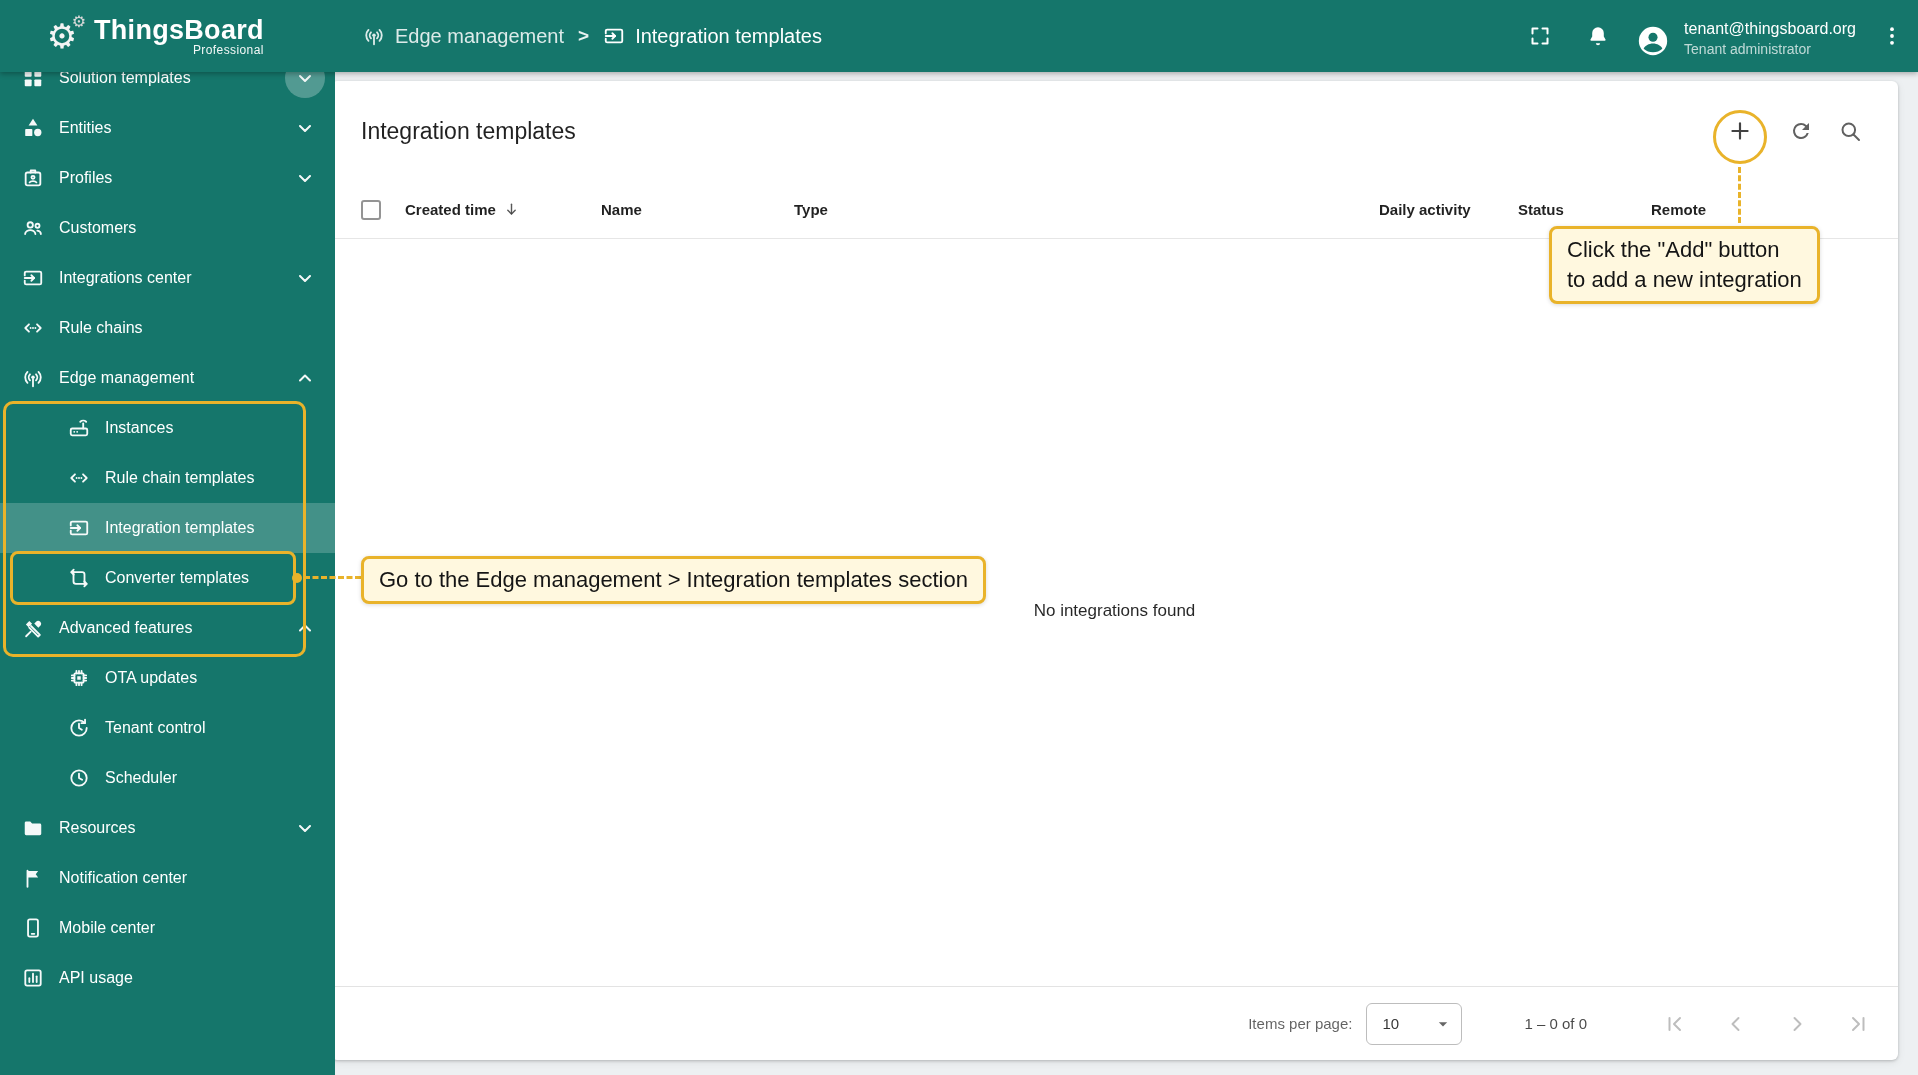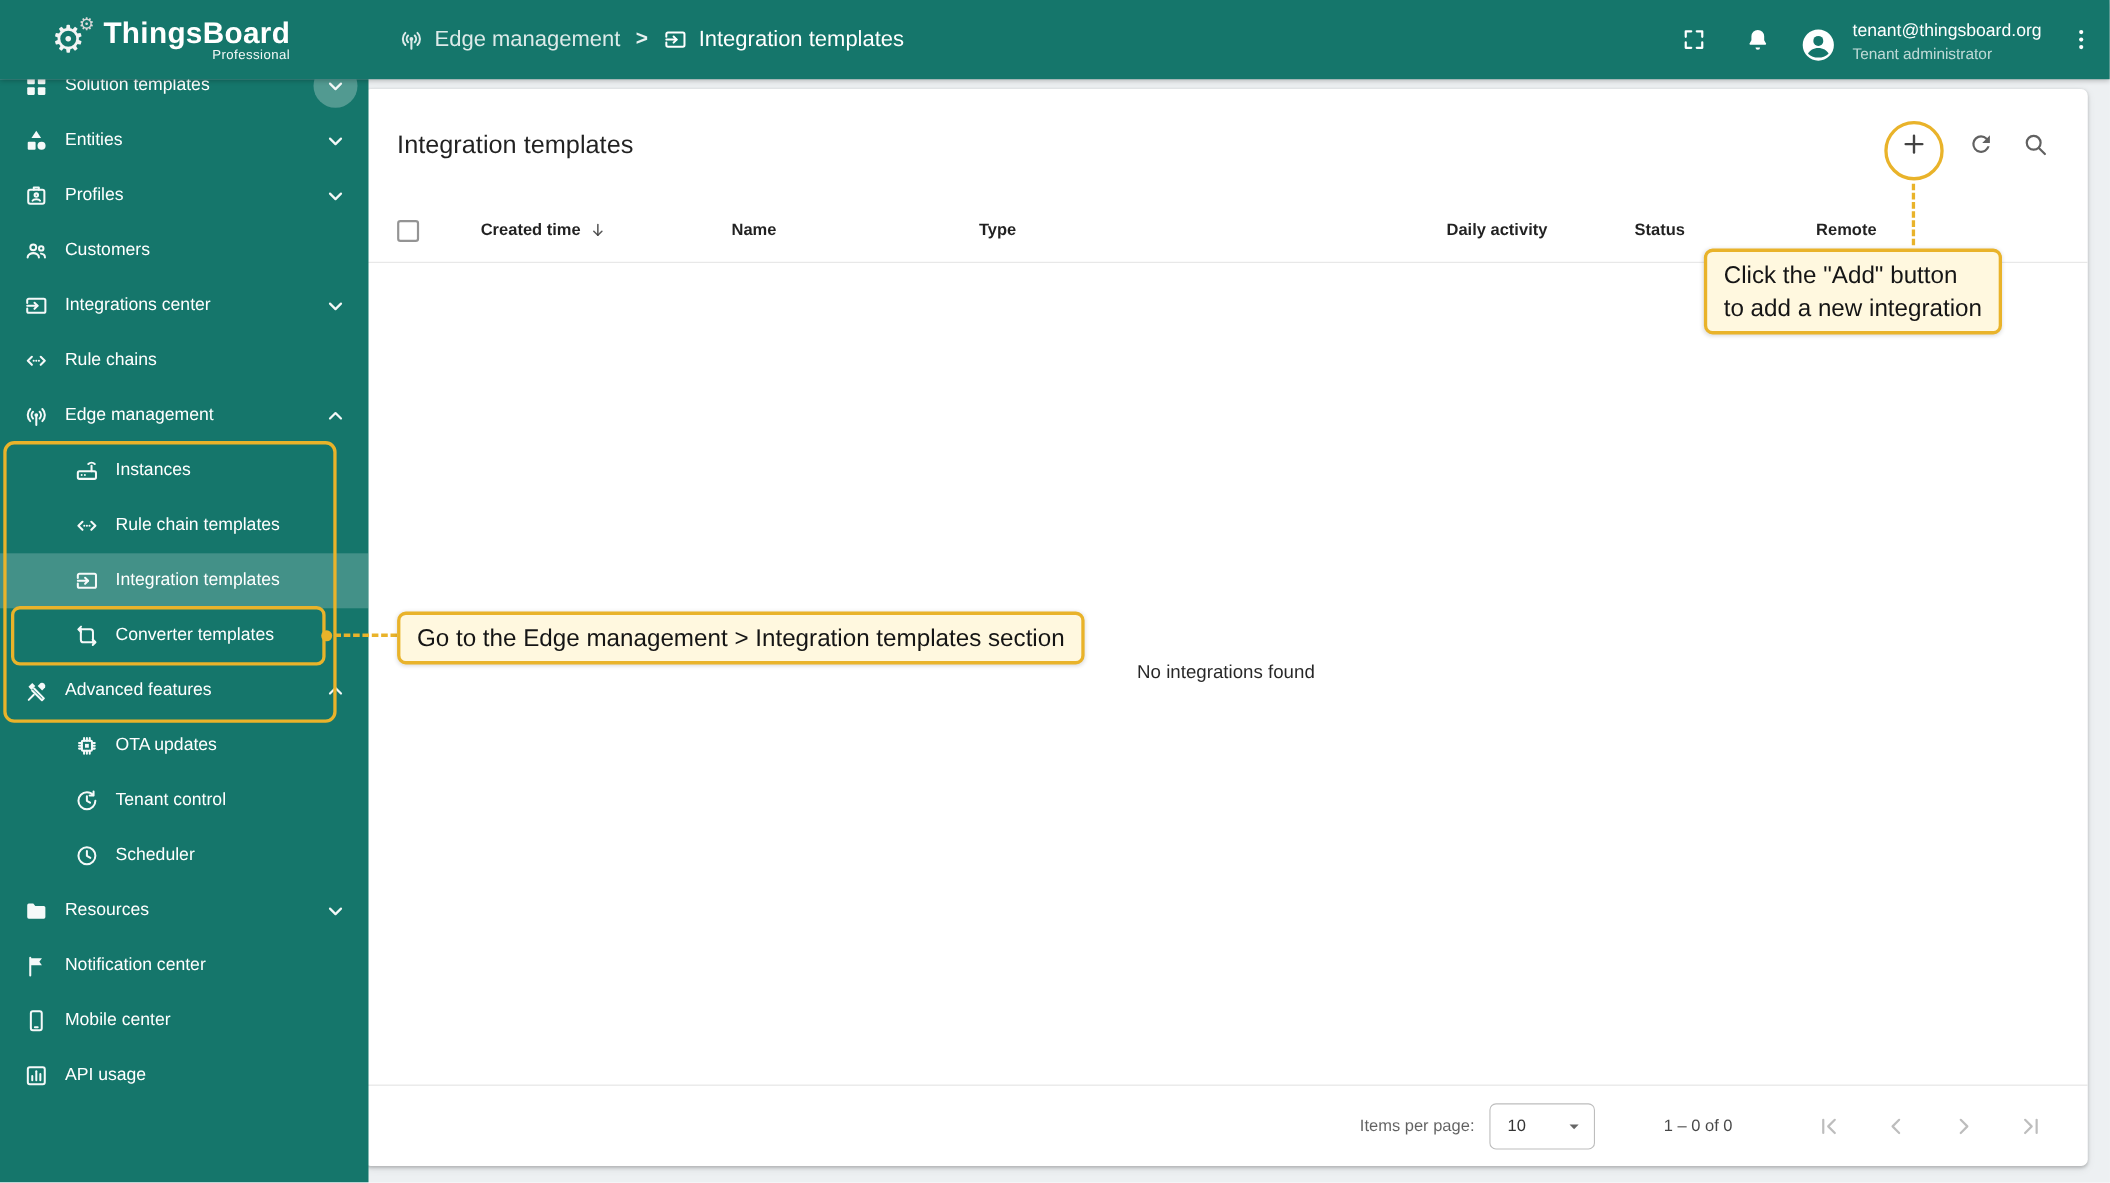--- a/index.html
+++ b/index.html
@@ -59,35 +59,35 @@
   .main{position:absolute;left:310px;top:72px;right:0;bottom:0;background:#edf0f2;}
   .card{position:absolute;left:21px;top:9px;right:20px;bottom:15px;background:#fff;border-radius:6px;
     box-shadow:0 1px 3px rgba(0,0,0,.2),0 2px 8px rgba(0,0,0,.08);display:flex;flex-direction:column;overflow:hidden;}
   .card-header{height:100px;flex:0 0 100px;display:flex;align-items:center;padding:0 28px 0 30px;}
   .card-title{font-size:23px;font-weight:400;color:rgba(0,0,0,.87);}
   .toolbar{margin-left:auto;display:flex;align-items:center;gap:9px;}
   .icon-btn{width:40px;height:40px;border-radius:50%;display:flex;align-items:center;justify-content:center;
     color:#616161;background:none;border:none;cursor:pointer;}
   .icon-btn.add{margin-right:12px;color:#424242;}
   .table-header{height:58px;flex:0 0 58px;display:flex;align-items:center;padding:0 28px 0 30px;
-    border-bottom:1px solid #e6e6e6;color:rgba(0,0,0,.87);font-weight:700;font-size:15px;gap:32px;}
+    border-bottom:1px solid #e6e6e6;color:rgba(0,0,0,.87);font-weight:700;font-size:15px;}
   .cell-checkbox{width:44px;flex:0 0 44px;display:flex;align-items:center;}
   .checkbox{width:20px;height:20px;border:2px solid rgba(0,0,0,.42);border-radius:3px;cursor:pointer;}
   .col{overflow:hidden;white-space:nowrap;}
   .col-created{width:196px;flex:0 0 196px;display:flex;align-items:center;gap:7px;cursor:pointer;}
   .col-created .sort{opacity:.75;}
   .col-name{width:193px;flex:0 0 193px;cursor:pointer;}
   .col-type{flex:1;cursor:pointer;}
   .col-daily{width:139px;flex:0 0 139px;}
   .col-status{width:133px;flex:0 0 133px;}
   .col-remote{width:219px;flex:0 0 219px;}
   .card-body{flex:1;position:relative;}
   .empty-text{position:absolute;left:0;right:0;top:362px;text-align:center;font-size:17px;color:rgba(0,0,0,.85);}
   .card-footer{height:74px;flex:0 0 74px;border-top:1px solid #e3e3e3;display:flex;align-items:center;
-    justify-content:flex-end;padding-right:28px;color:rgba(0,0,0,.62);font-size:15px;text-align:center;}
+    justify-content:flex-end;padding-right:16px;color:rgba(0,0,0,.62);font-size:15px;text-align:center;}
   .ipp-label{margin-right:14px;}
   .page-select{width:96px;height:42px;border:1px solid #bdbdbd;border-radius:6px;display:flex;align-items:center;
     justify-content:space-between;padding:0 8px 0 15px;color:rgba(0,0,0,.8);cursor:pointer;font-size:15px;}
   .page-select .icn{color:#666;}
   .range{margin:0 64px 0 62px;color:rgba(0,0,0,.72);}
   .pg-btn{width:48px;height:48px;background:none;border:none;color:rgba(0,0,0,.26);display:flex;
     align-items:center;justify-content:center;border-radius:50%;cursor:default;}
   .pg-btn + .pg-btn{margin-left:13px;}
 
   

